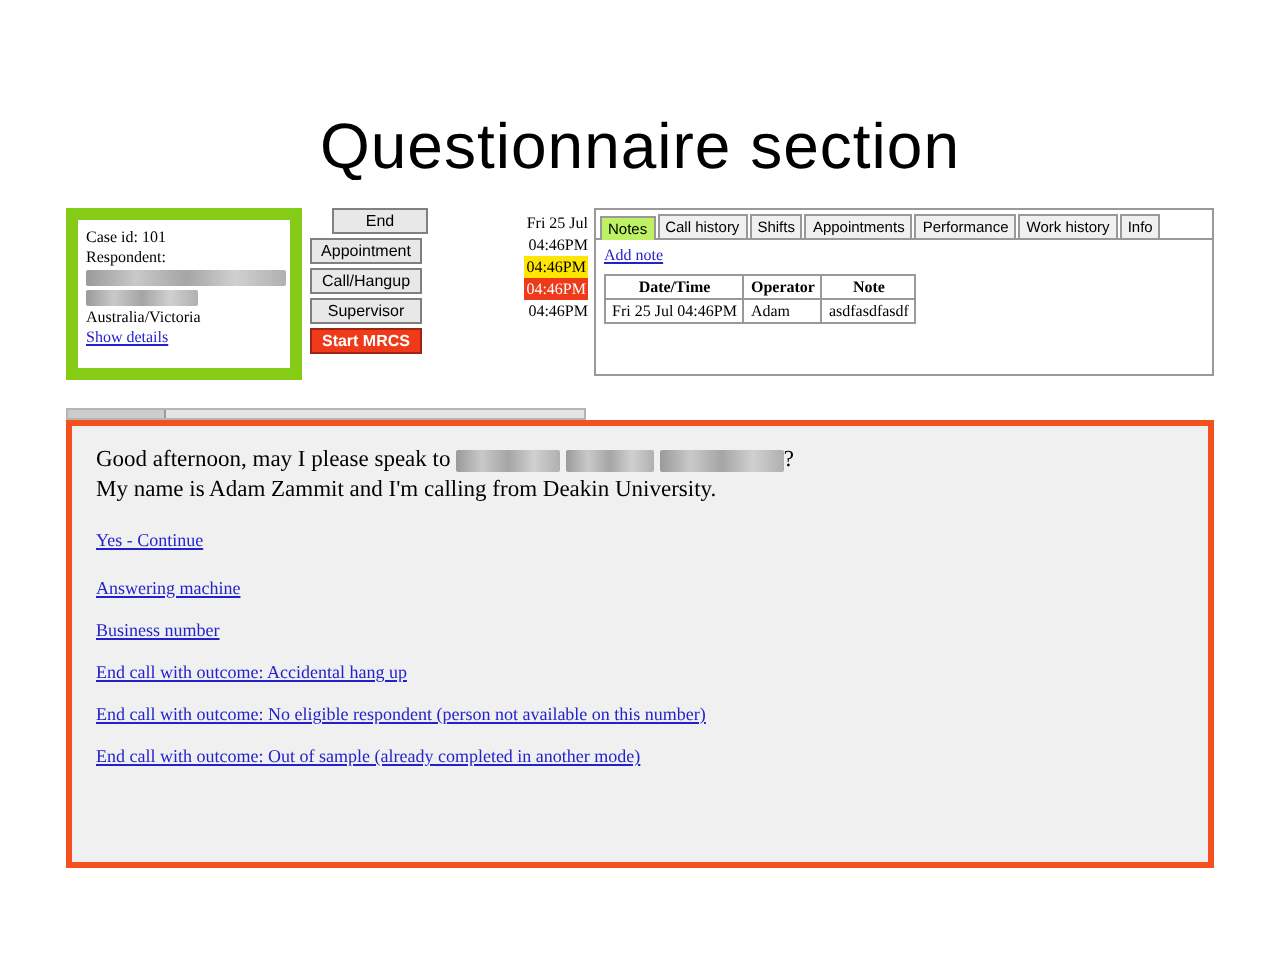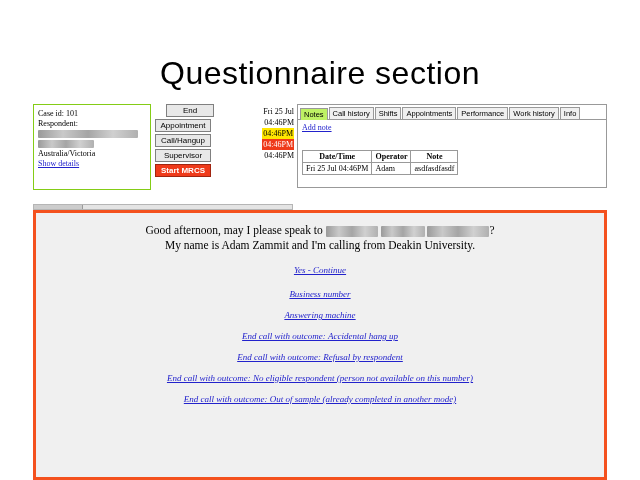--- a/index.html
+++ b/index.html
@@ -40,21 +40,21 @@
   .top-panel {
     position: absolute;
     left: 0;
     top: 0;
     width: 574px;
     height: 105px;
   }
 
   .panel-box {
     position: absolute;
-    border: 1px solid #84cc16;
+    border: 6px solid #84cc16;
     background: #ffffff;
     box-sizing: border-box;
   }
 
   
   #case-panel {
     left: 0;
     top: 0;
     width: 118px;
     height: 86px;
@@ -170,21 +170,21 @@
   #notes-body {
     padding: 3px 4px;
     font-size: 8px;
   }
   #add-note {
     color: #2222cc;
     text-decoration: underline;
     font-size: 8px;
     cursor: pointer;
     display: inline-block;
-    margin-bottom: 16px;
+    margin-bottom: 3px;
   }
   table.notes-table {
     border-collapse: collapse;
     font-size: 8px;
     margin-top: 2px;
   }
   table.notes-table th, table.notes-table td {
     border: 1px solid #999999;
     padding: 1px 3px;
     text-align: left;
@@ -210,37 +210,35 @@
     background: #cccccc;
     border-right: 1px solid #9a9a9a;
   }
 
   
   #script-area {
     position: absolute;
     left: 0;
     top: 106px;
     width: 574px;
-    height: 270px;
+    height: 224px;
     border: 3px solid #f4511e;
     box-sizing: border-box;
     background: #f0f0f0;
     padding: 10px 12px;
-    text-align: center;
   }
   .script-text {
     font-size: 11.5px;
     color: #000000;
     line-height: 15px;
     white-space: nowrap;
   }
   .script-text .redact { height: 11px; }
   #option-list {
     margin-top: 12px;
-    font-style: italic;
   }
   .opt {
     font-size: 9px;
     color: #2222cc;
     text-decoration: underline;
     margin-bottom: 11px;
     cursor: pointer;
     display: block;
     white-space: nowrap;
   }
@@ -322,22 +320,21 @@
     <div class="script-text">
       <span>Good afternoon, may I please speak to</span>
       <span class="redact" style="width:52px;"></span>
       <span class="redact" style="width:44px;"></span>
       <span class="redact" style="width:62px;"></span><span>?</span>
     </div>
     <div class="script-text">My name is Adam Zammit and I'm calling from Deakin University.</div>
 
     <div id="option-list">
       <span class="opt first">Yes - Continue</span>
+      <span class="opt">Answering machine</span>
       <span class="opt">Business number</span>
-      <span class="opt">Answering machine</span>
       <span class="opt">End call with outcome: Accidental hang up</span>
-      <span class="opt">End call with outcome: Refusal by respondent</span>
       <span class="opt">End call with outcome: No eligible respondent (person not available on this number)</span>
       <span class="opt">End call with outcome: Out of sample (already completed in another mode)</span>
     </div>
   </div>
 
 </div>
 
 </body></html>

